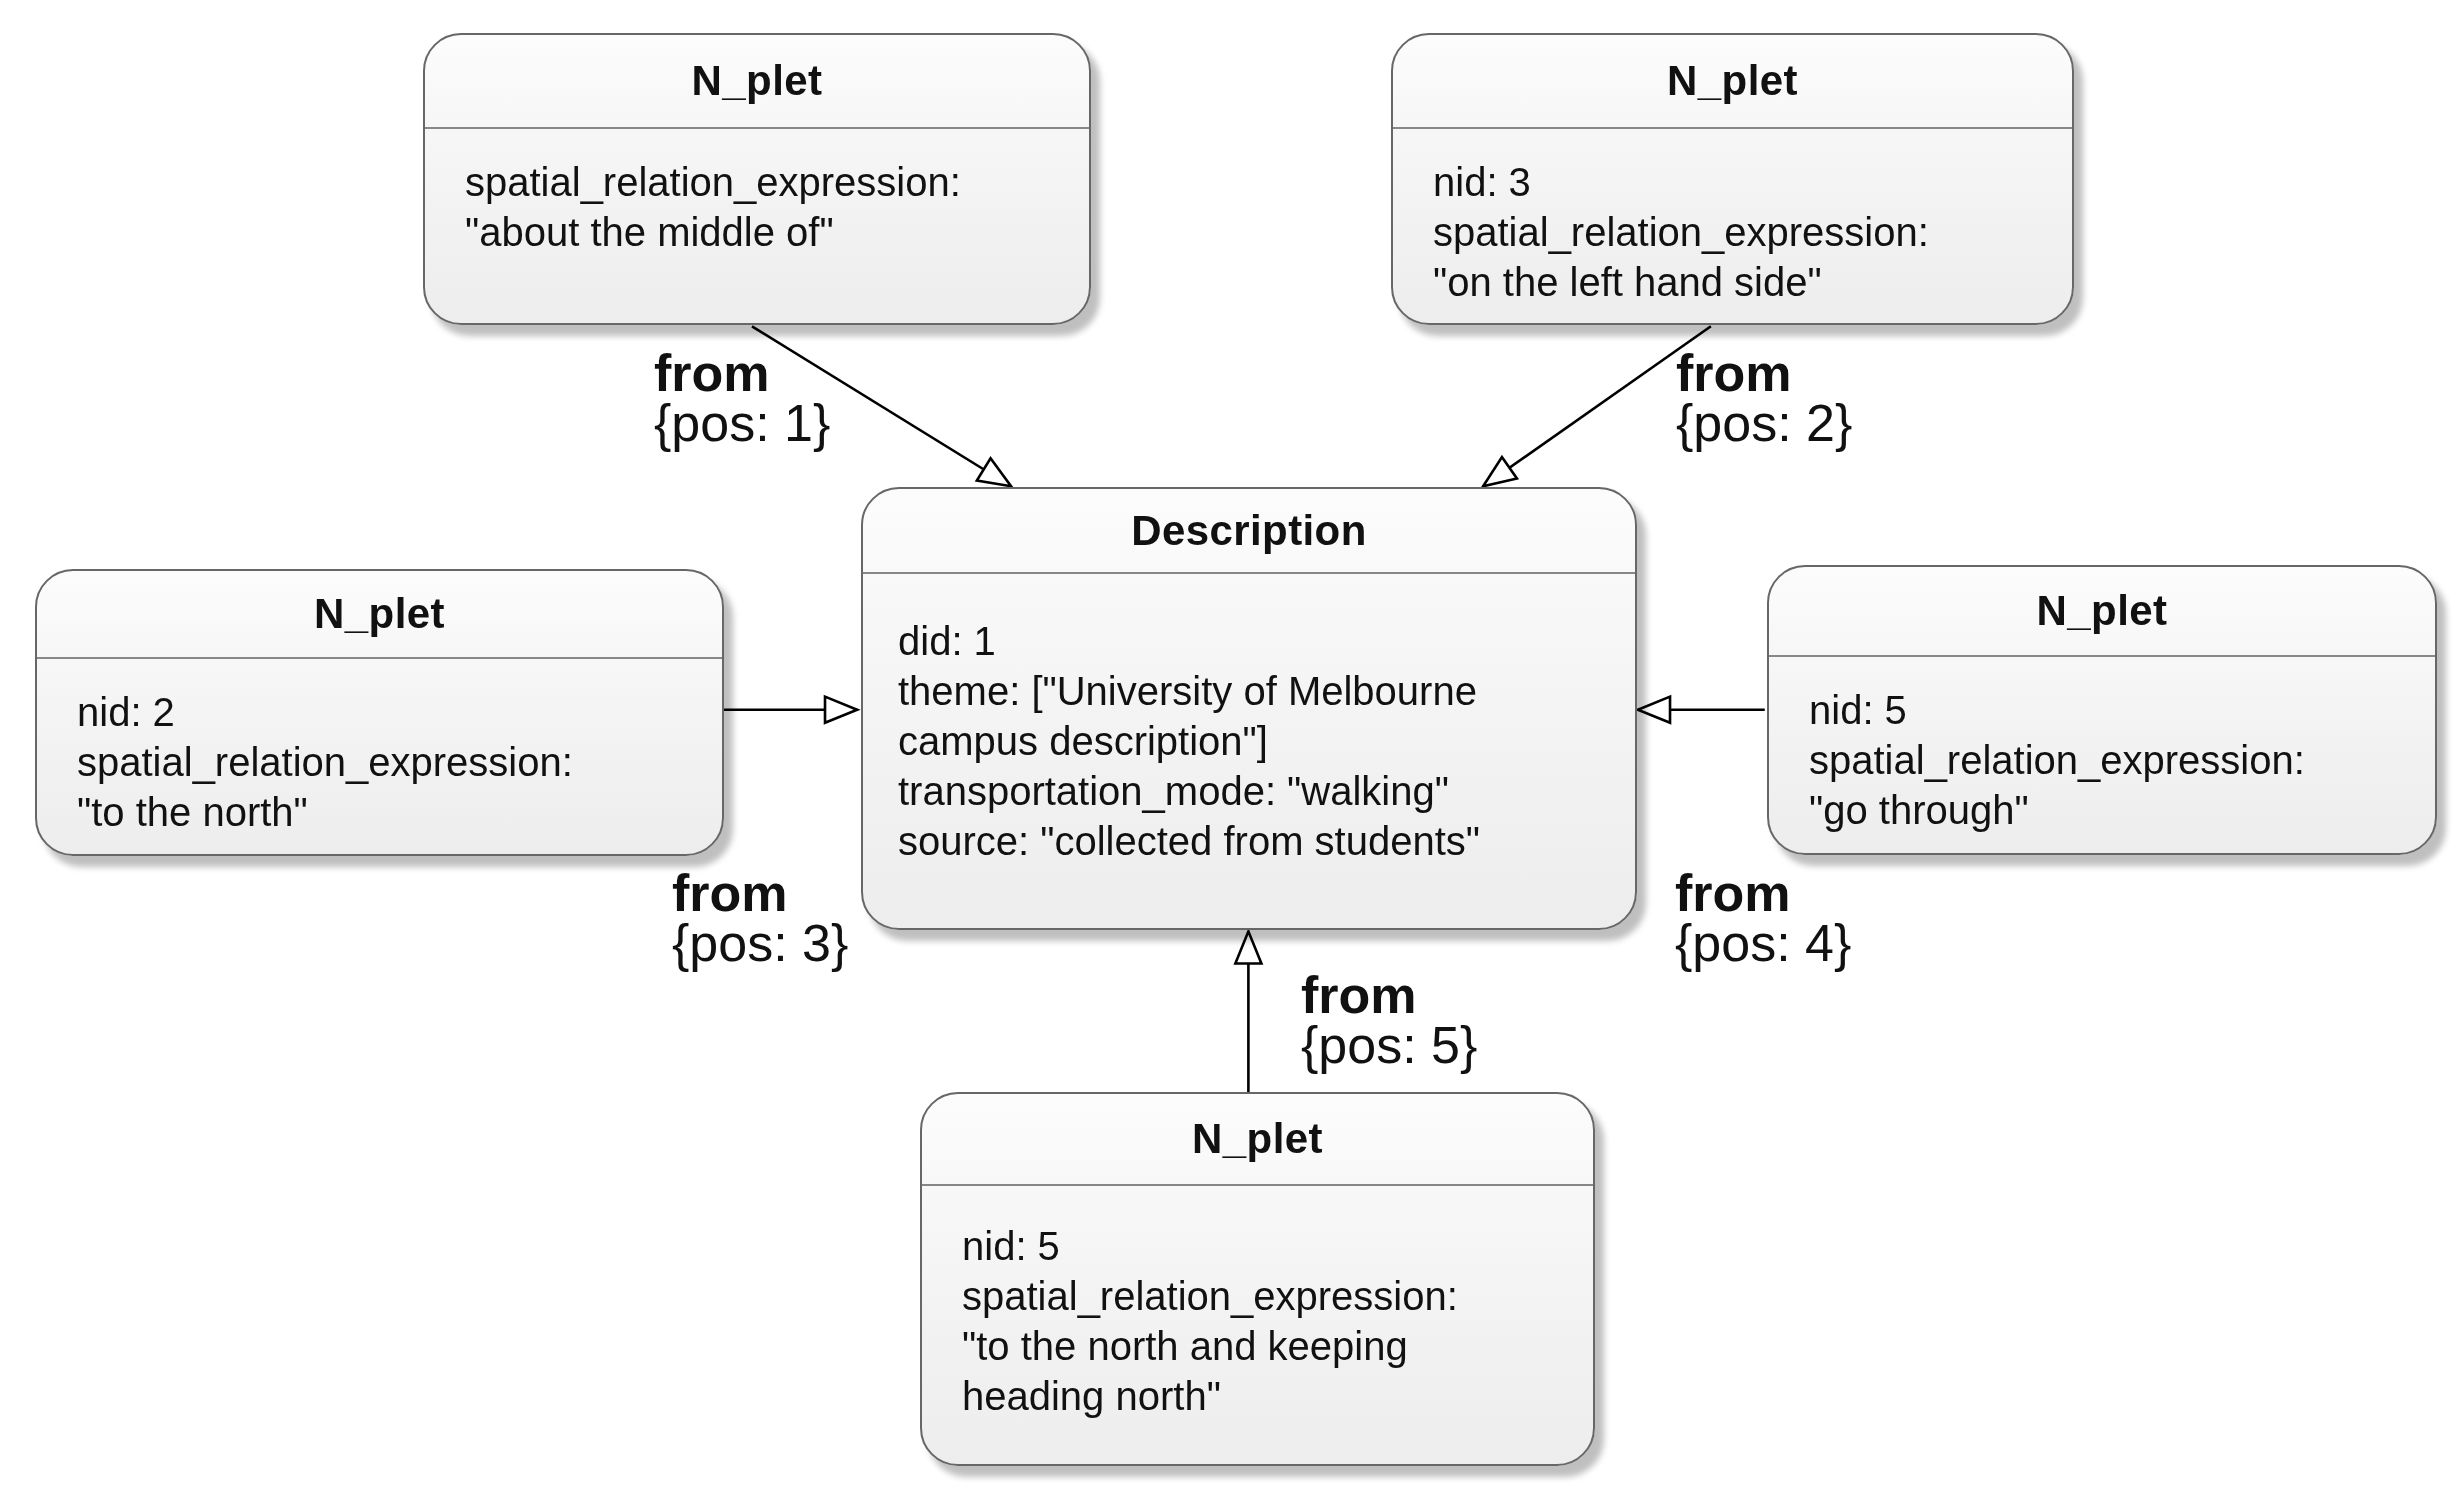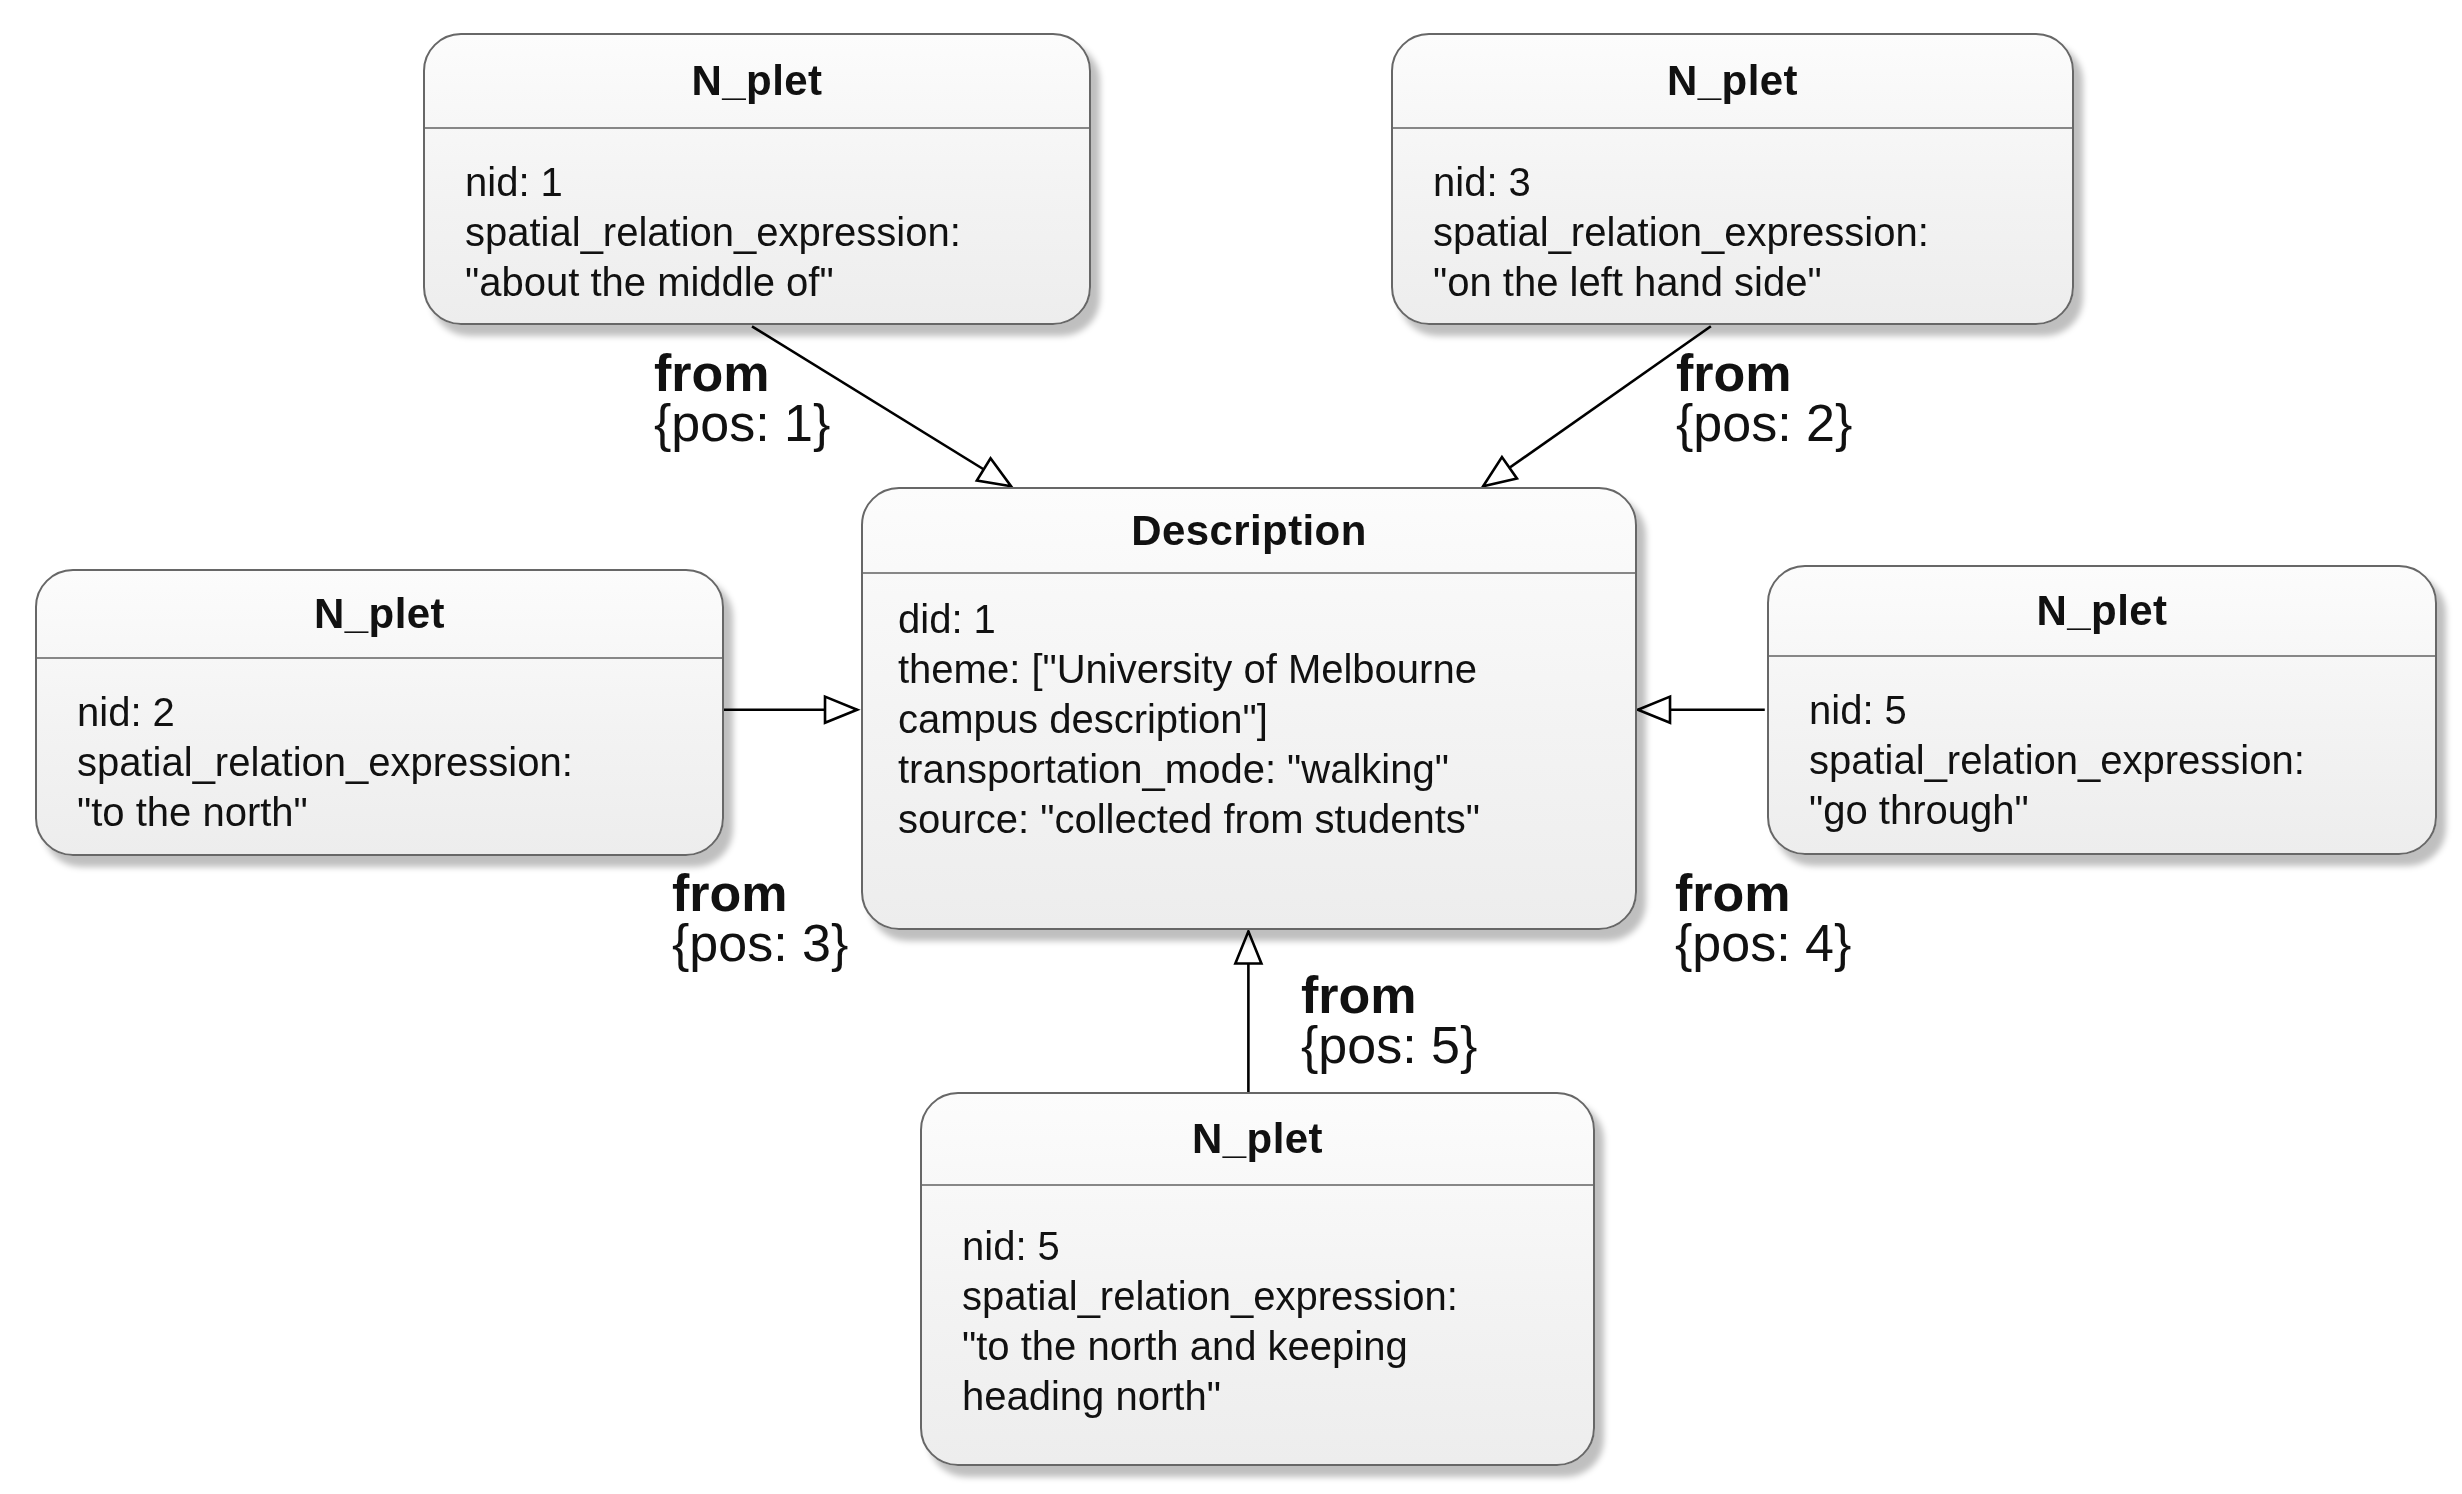--- a/index.html
+++ b/index.html
@@ -53,21 +53,20 @@
     <line x1="865" y1="375" x2="1163" y2="559" stroke="#000" stroke-width="3" marker-end="url(#arrowOpen)"></line>
     <line x1="1968" y1="375" x2="1706" y2="559" stroke="#000" stroke-width="3" marker-end="url(#arrowOpen)"></line>
     <line x1="832" y1="816" x2="986" y2="816" stroke="#000" stroke-width="3" marker-end="url(#arrowOpen)"></line>
     <line x1="2030" y1="816" x2="1884" y2="816" stroke="#000" stroke-width="3" marker-end="url(#arrowOpen)"></line>
     <line x1="1436" y1="1256" x2="1436" y2="1071" stroke="#000" stroke-width="3" marker-end="url(#arrowOpen)"></line>
   </svg>
 
   <div class="node" style="left:423px;top:33px;width:668px;height:292px">
     <div class="node-header">N_plet</div>
     <div class="node-body">
-      <div class="line">nid: 1</div>
       <div class="line">spatial_relation_expression:</div>
       <div class="line">"about the middle of"</div>
     </div>
   </div>
 
   <div class="node" style="left:1391px;top:33px;width:683px;height:292px">
     <div class="node-header">N_plet</div>
     <div class="node-body">
       <div class="line">nid: 3</div>
       <div class="line">spatial_relation_expression:</div>
@@ -98,21 +97,21 @@
     <div class="node-body" style="padding-top:35px">
       <div class="line">nid: 5</div>
       <div class="line">spatial_relation_expression:</div>
       <div class="line">"to the north and keeping</div>
       <div class="line">heading north"</div>
     </div>
   </div>
 
   <div class="node desc" style="left:861px;top:487px;width:776px;height:443px">
     <div class="node-header">Description</div>
-    <div class="node-body" style="padding-left:35px;padding-top:20px">
+    <div class="node-body" style="padding-left:35px;padding-top:42px">
       <div class="line">did: 1</div>
       <div class="line">theme: ["University of Melbourne</div>
       <div class="line">campus description"]</div>
       <div class="line">transportation_mode: "walking"</div>
       <div class="line">source: "collected from students"</div>
     </div>
   </div>
 
   <div class="edge-label" style="left:654px;top:348px">
     <div class="kw">from</div>

